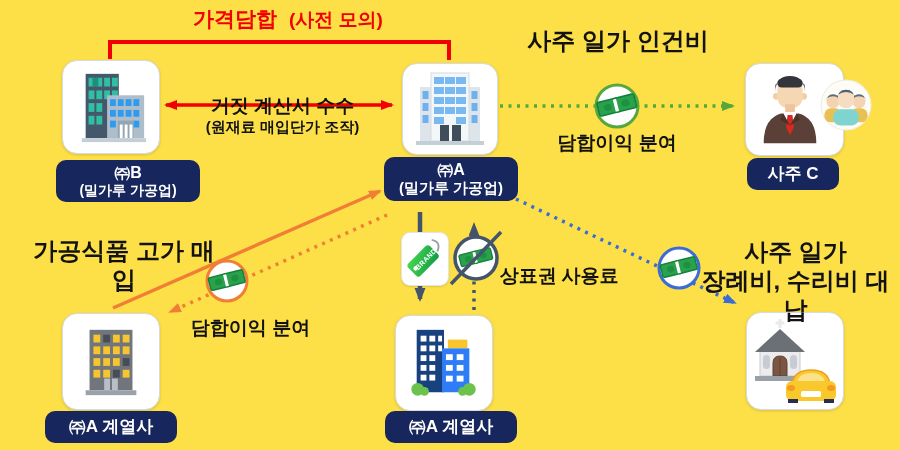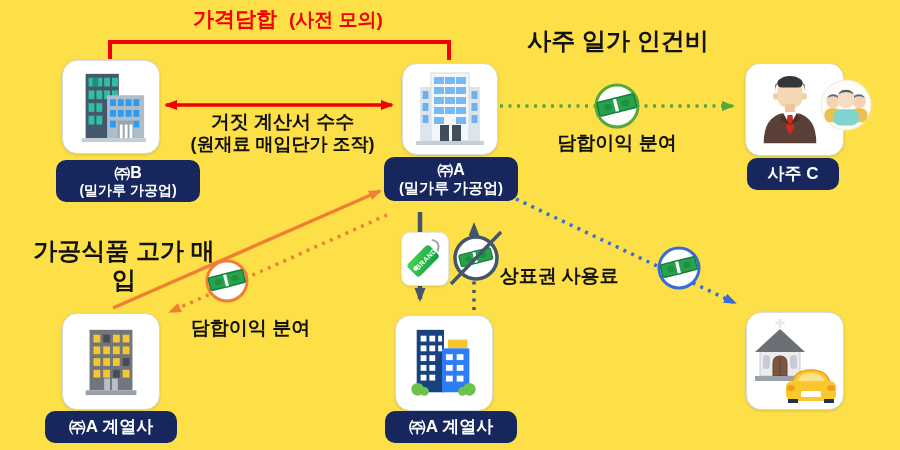--- a/index.html
+++ b/index.html
@@ -12,21 +12,21 @@
          font-weight:800;line-height:1.15;padding:4px 2px;z-index:3;}
   .plate .plate-main{display:block;font-size:16px;}
   .plate .plate-sub{display:block;font-size:14px;}
   .plate-one{font-size:17px;padding:6px 2px;}
   .ann{position:absolute;font-weight:800;color:#121212;text-align:center;line-height:1.2;z-index:4;}
   .ann span{display:block;}
   .title-red{color:#f20000;font-size:21px;white-space:nowrap;}
   .title-red .sub{display:inline;font-size:19px;}
   .sz20{font-size:24px;}
   .sz19{font-size:19px;}
-  .small-line{font-size:18px;}
+  .small-line{font-size:15px;}
   .brandbox{position:absolute;left:401px;top:232px;width:46px;height:52px;background:#fff;
             border:1.5px solid #e2e4e8;border-radius:9px;box-shadow:0 1px 2px rgba(0,0,0,.12);z-index:3;
             display:flex;align-items:center;justify-content:center;}
   .groupicon{position:absolute;left:820px;top:79px;width:52px;height:52px;z-index:4;}
 </style>
 </head>
 <body>
 
 <div id="stage">
 
@@ -88,21 +88,21 @@
       <use href="#bills" transform="scale(.85)"></use>
       <line x1="-25" y1="26" x2="25" y2="-26" stroke="#44546a" stroke-width="3.5"></line>
     </g>
   </svg>
 
   <div class="ann title-red" style="left:148px;top:6px;width:280px;">
     <span style="display:inline">가격담합</span>
     <span class="sub" style="display:inline;margin-left:6px;">(사전 모의)</span>
   </div>
 
-  <div class="ann" style="left:165px;top:111px;width:235px;">
+  <div class="ann" style="left:165px;top:95px;width:235px;">
     <span class="sz19">거짓 계산서 수수</span>
     <span class="small-line">(원재료 매입단가 조작)</span>
   </div>
 
   <div class="ann" style="left:508px;top:27px;width:220px;">
     <span class="sz20">사주 일가 인건비</span>
   </div>
 
   <div class="ann sz19" style="left:527px;top:132px;width:180px;">
     <span>담합이익 분여</span>
@@ -114,20 +114,24 @@
 
   <div class="ann sz19" style="left:158px;top:317px;width:185px;">
     <span>담합이익 분여</span>
   </div>
 
 
   <div class="ann sz19" style="left:470px;top:265px;width:178px;font-family:Liberation Serif, serif;">
     <span>상표권 사용료</span>
   </div>
 
+  <div class="ann sz20" style="left:693px;top:238px;width:205px;">
+    <span>사주 일가</span>
+    <span>장례비, 수리비 대납</span>
+  </div>
 
   <div class="node" style="left:62px;top:60px;width:96px;height:92px;">
     <svg width="78" height="78" viewBox="0 0 80 80">
       <rect x="14" y="6" width="34" height="66" fill="#45586b"></rect>
       <g fill="#2fbfa3">
         <rect x="17" y="10" width="6" height="9"></rect>
           <rect x="25" y="10" width="6" height="9"></rect>
           <rect x="33" y="10" width="6" height="9"></rect>
           <rect x="41" y="10" width="6" height="9"></rect>
         <rect x="17" y="23" width="6" height="9"></rect>

